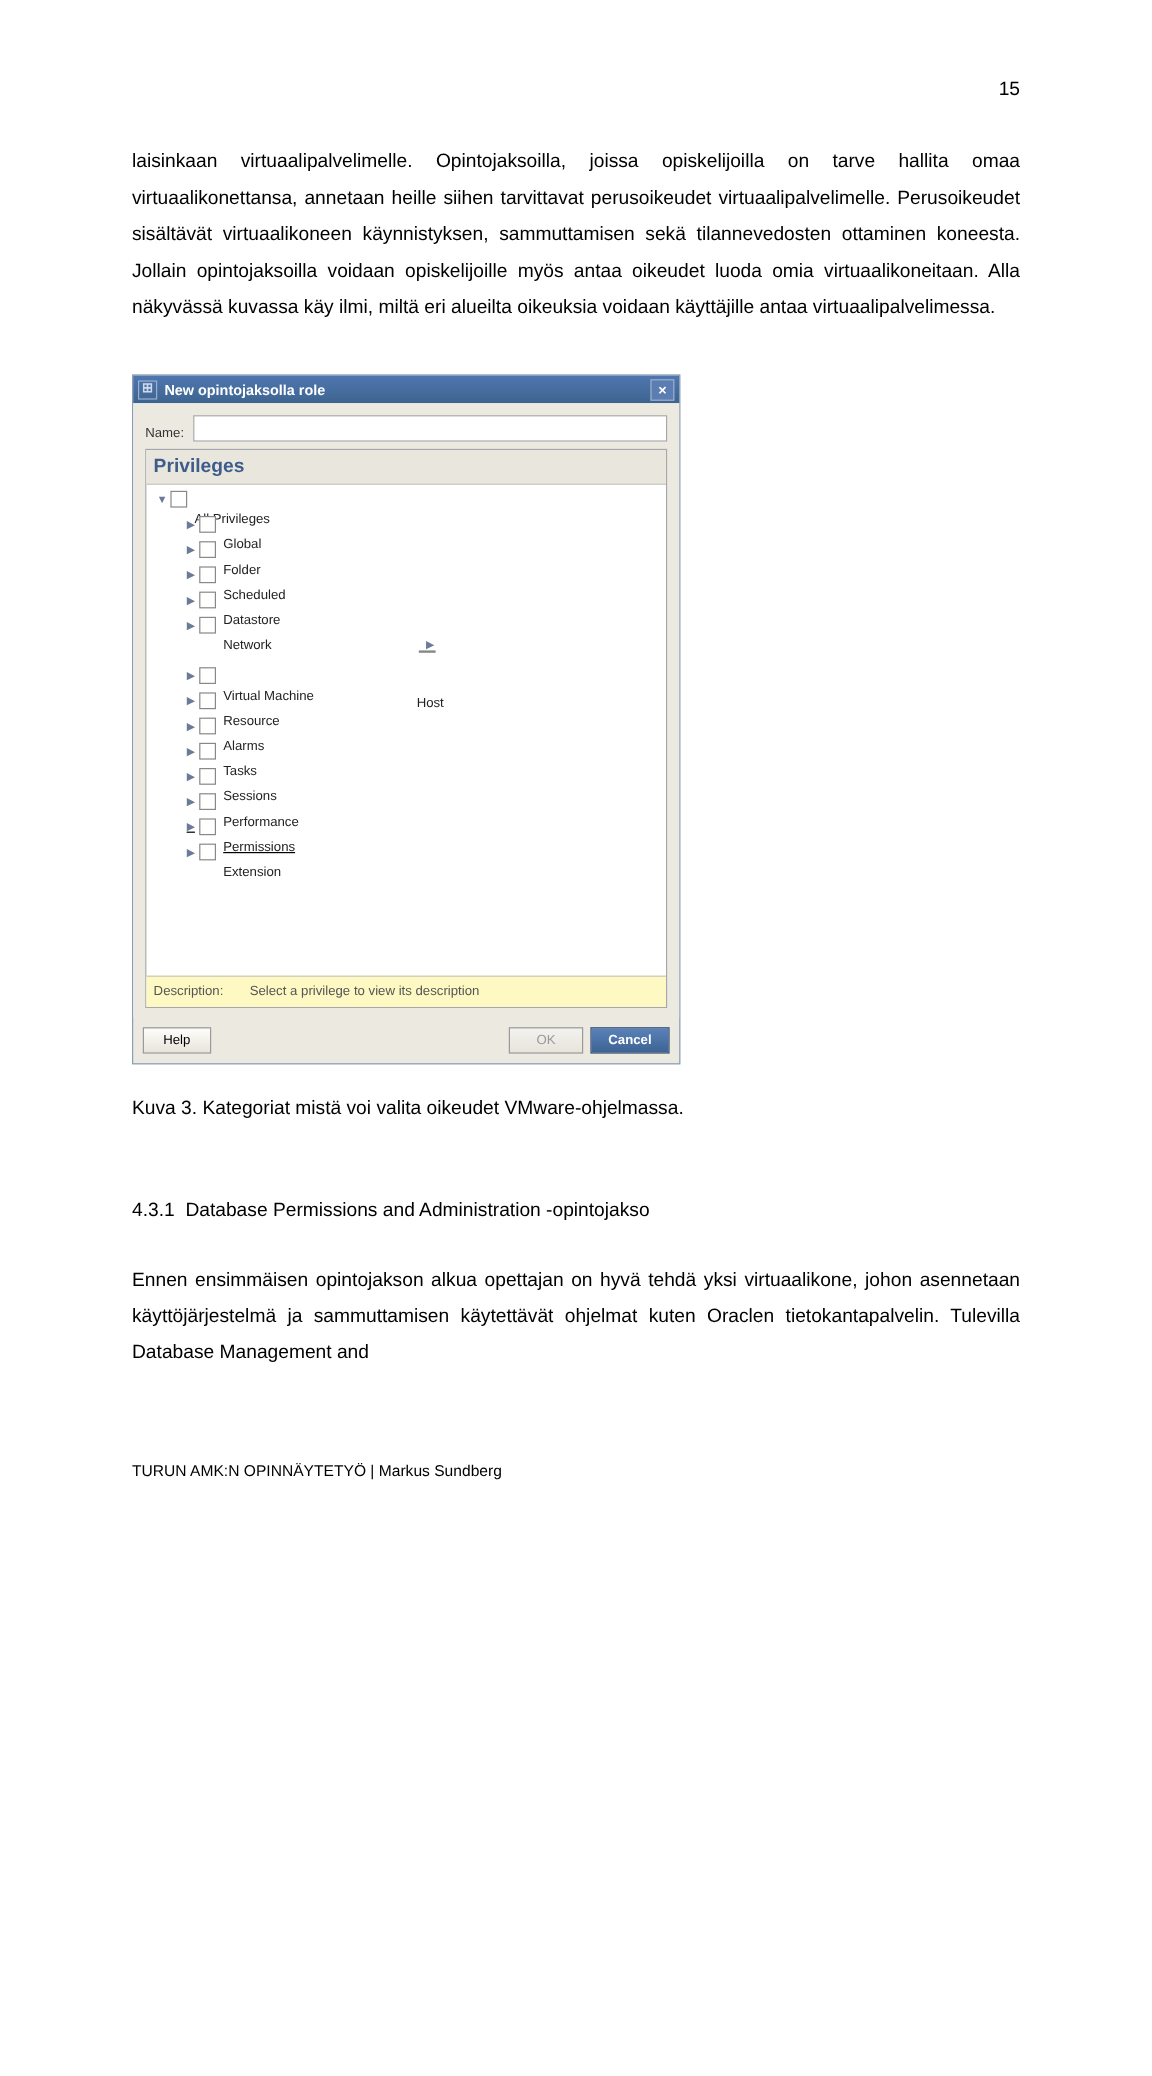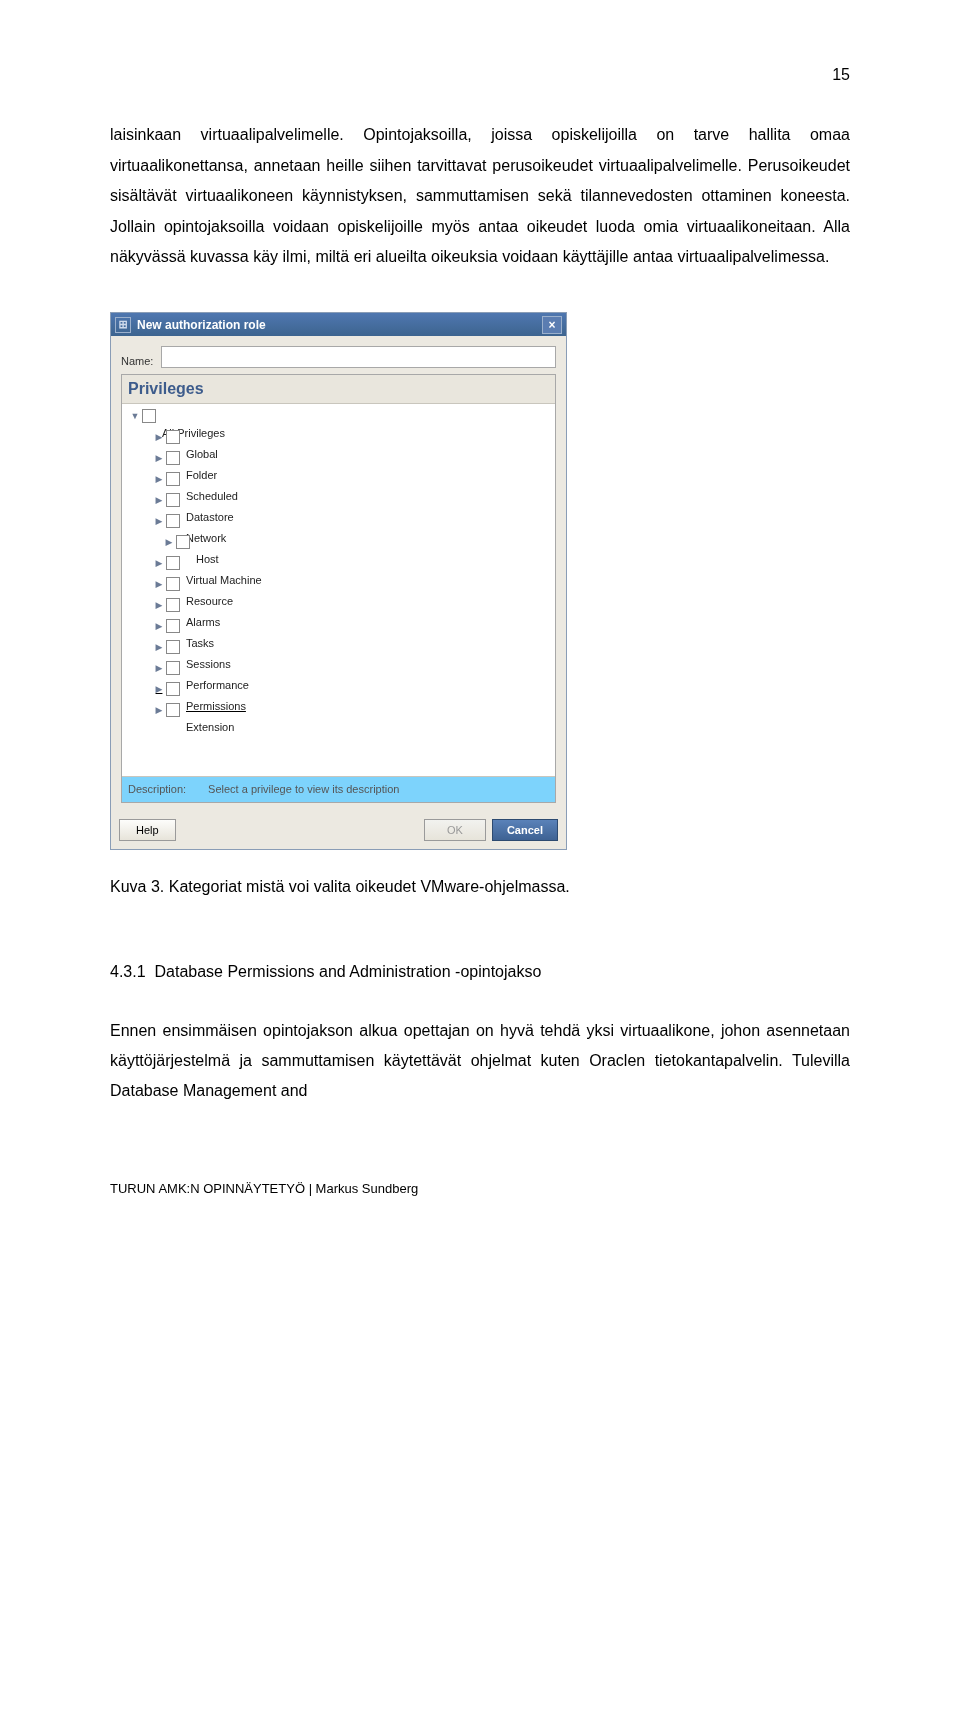--- a/index.html
+++ b/index.html
@@ -93,26 +93,27 @@
   }
   .priv-header {
     background: #e9e6dd;
     border-bottom: 1px solid #c9c6bd;
     color: #3d5c8c;
     font-weight: bold;
     padding: 4px 6px;
     font-size: 16px;
   }
   .priv-desc {
-    background: #7dd3fc;
+    background: #fef9c3;
     border-top: 1px solid #c9c6bd;
     padding: 6px;
     display: flex;
     gap: 22px;
     color: #555;
+    margin-top: 37px;
   }
   .tree {
     padding: 2px 0;
     height: 368px;
     overflow: hidden;
   }
   .tree-item {
     display: flex;
     align-items: center;
     height: 21px;
@@ -176,21 +177,21 @@
 </head>
 <body>
 
 <div class="page-number">15</div>
 
 <div class="body-text">laisinkaan virtuaalipalvelimelle. Opintojaksoilla, joissa opiskelijoilla on tarve hallita omaa virtuaalikonettansa, annetaan heille siihen tarvittavat perusoikeudet virtuaalipalvelimelle. Perusoikeudet sisältävät virtuaalikoneen käynnistyksen, sammuttamisen sekä tilannevedosten ottaminen koneesta. Jollain opintojaksoilla voidaan opiskelijoille myös antaa oikeudet luoda omia virtuaalikoneitaan. Alla näkyvässä kuvassa käy ilmi, miltä eri alueilta oikeuksia voidaan käyttäjille antaa virtuaalipalvelimessa.</div>
 
 <div class="dialog">
   <div class="titlebar">
     <span class="titlebar-icon"></span>
-    <span class="titlebar-title">New authorization role</span>
+    <span class="titlebar-title">New opintojaksolla role</span>
     <span class="titlebar-close">×</span>
   </div>
   <div class="dialog-body">
     <div class="name-row">
       <label>Name:</label>
       <input type="text" value="" style="">
     </div>
     <div class="privilege-panel">
       <div class="priv-header">Privileges</div>
       <div class="tree" id="priv-tree">
@@ -217,21 +218,21 @@
           <div class="tree-item" style="padding-left: 30px;">
             <span class="arrow right"></span>
             <span class="cb"></span>
             <span class="tree-label">Datastore</span>
           </div>
           <div class="tree-item" style="padding-left: 30px;">
             <span class="arrow right"></span>
             <span class="cb"></span>
             <span class="tree-label">Network</span>
           </div>
-          <div class="tree-item" style="padding-left: 40px;">
+          <div class="tree-item" style="padding-left: 40px; flex-direction: column;">
             <span class="arrow right"></span>
             <span class="cb"></span>
             <span class="tree-label">Host</span>
           </div>
           <div class="tree-item" style="padding-left: 30px;">
             <span class="arrow right"></span>
             <span class="cb"></span>
             <span class="tree-label">Virtual Machine</span>
           </div>
           <div class="tree-item" style="padding-left: 30px;">

